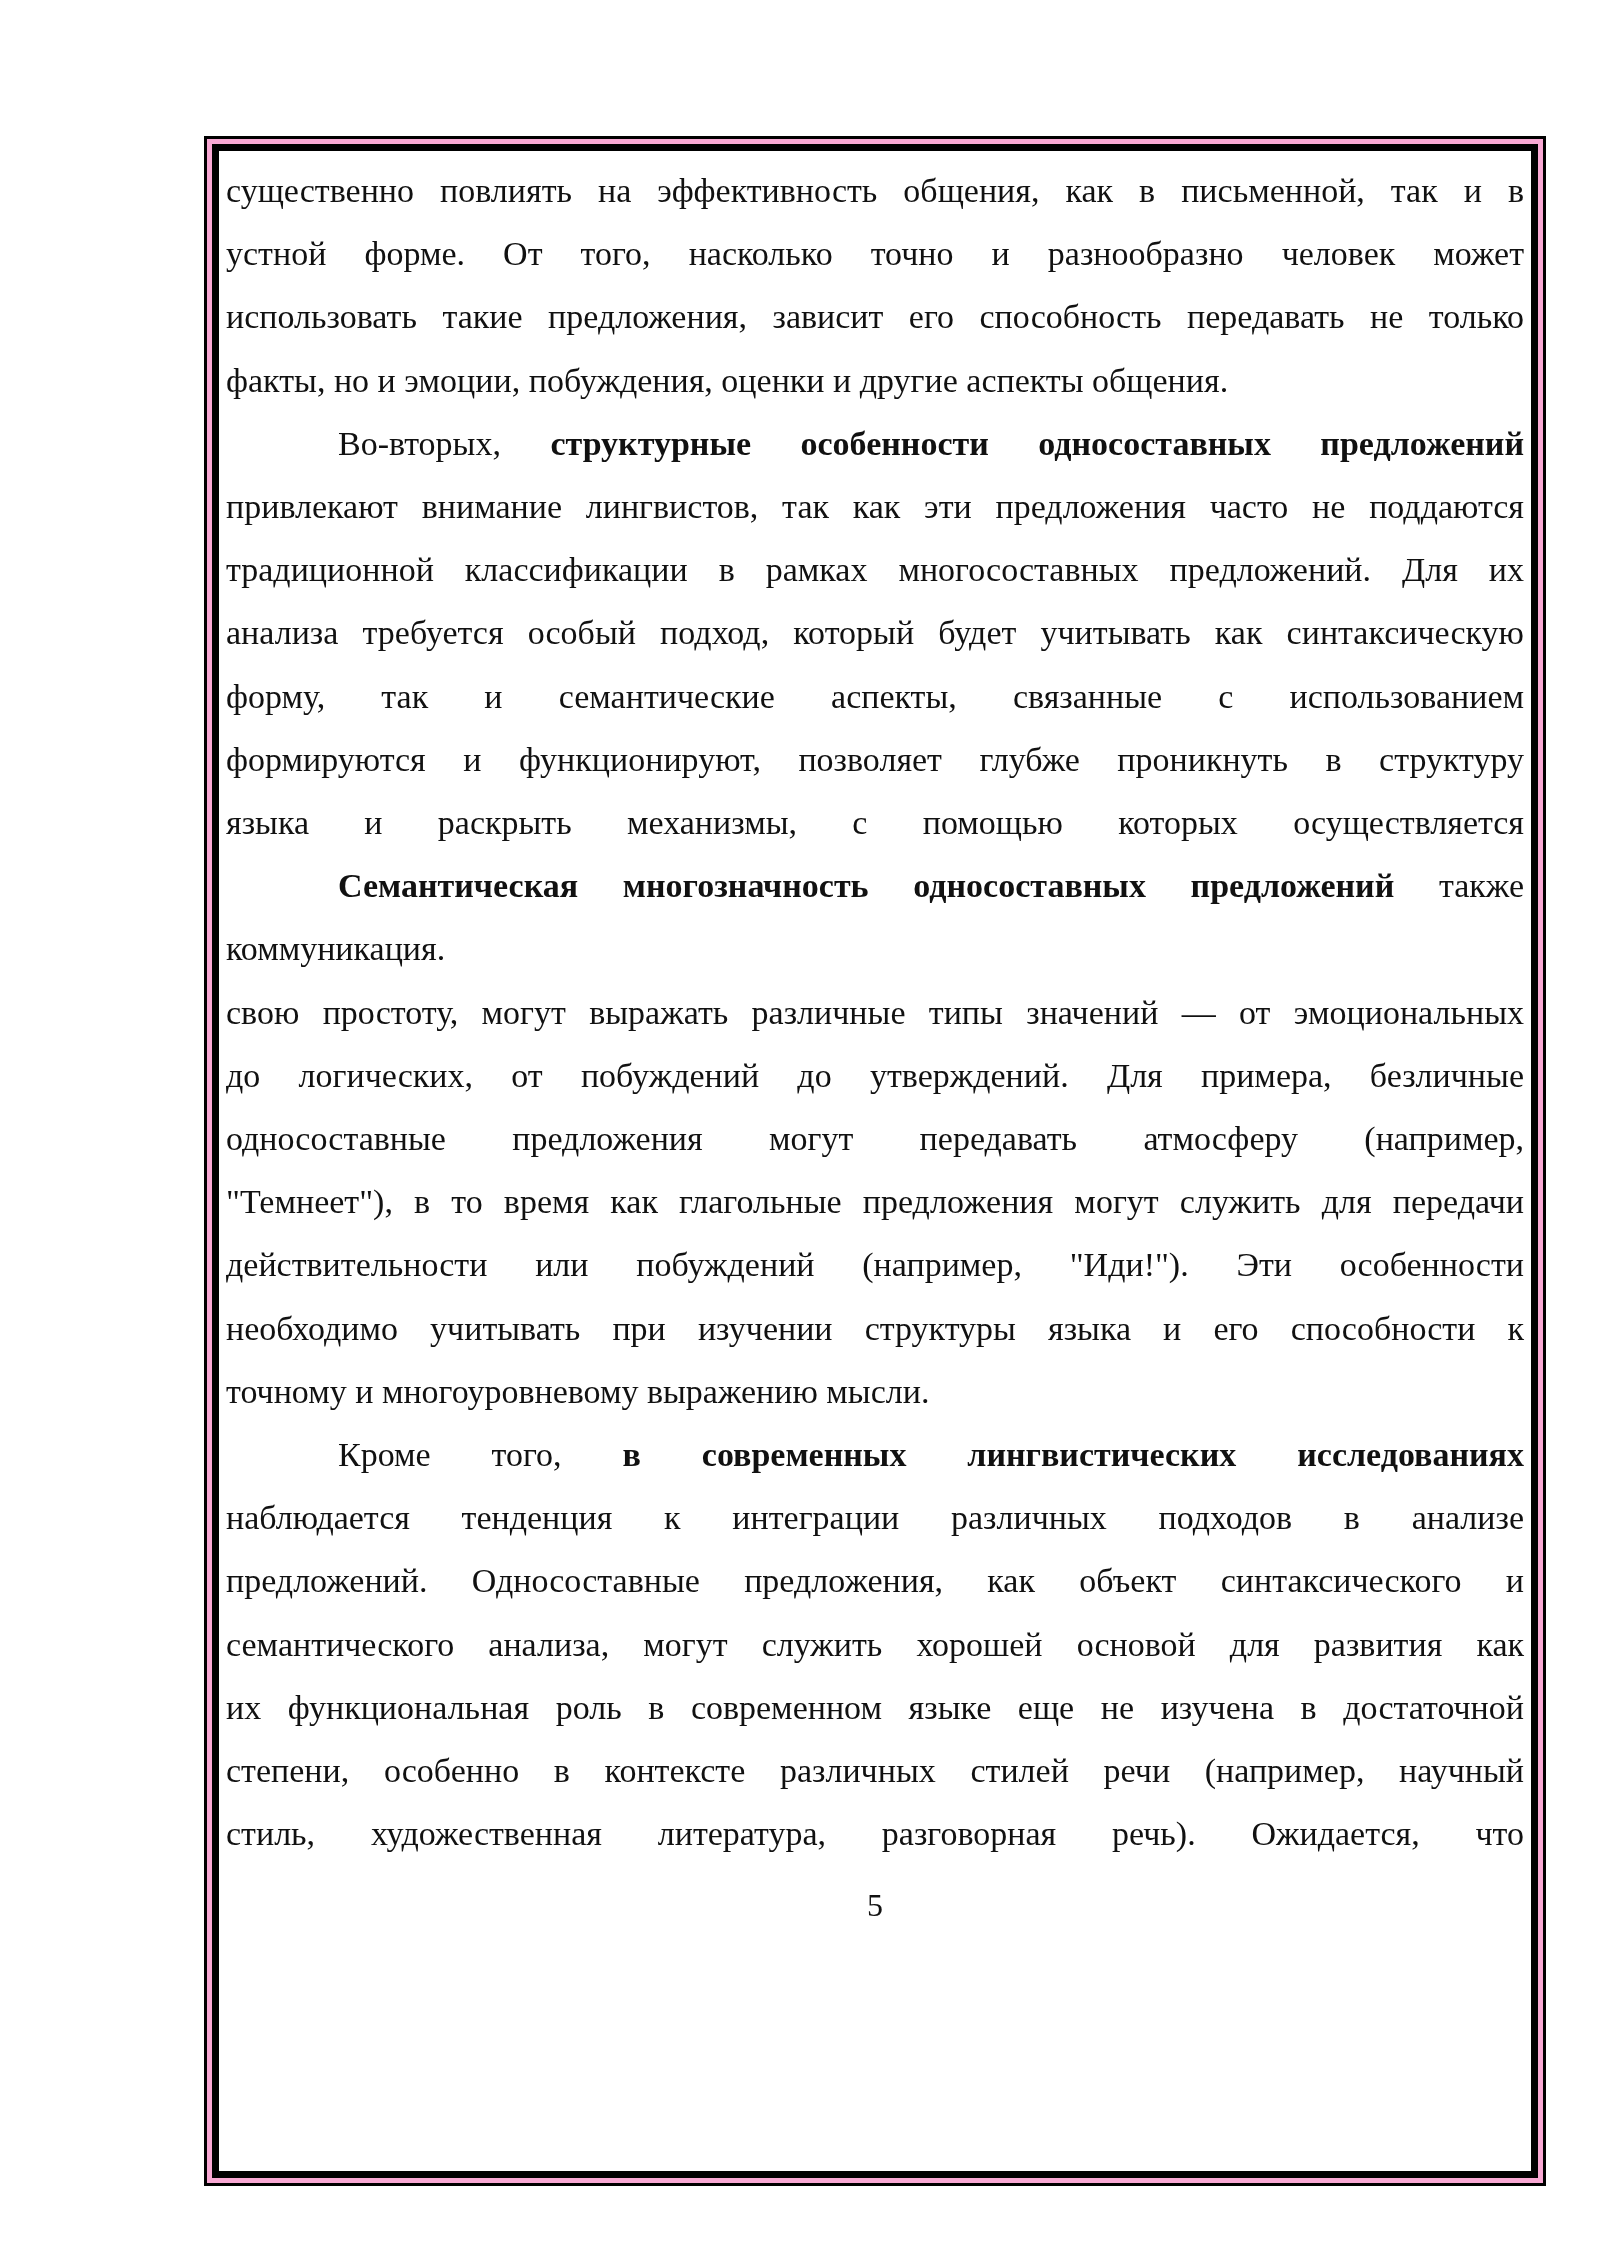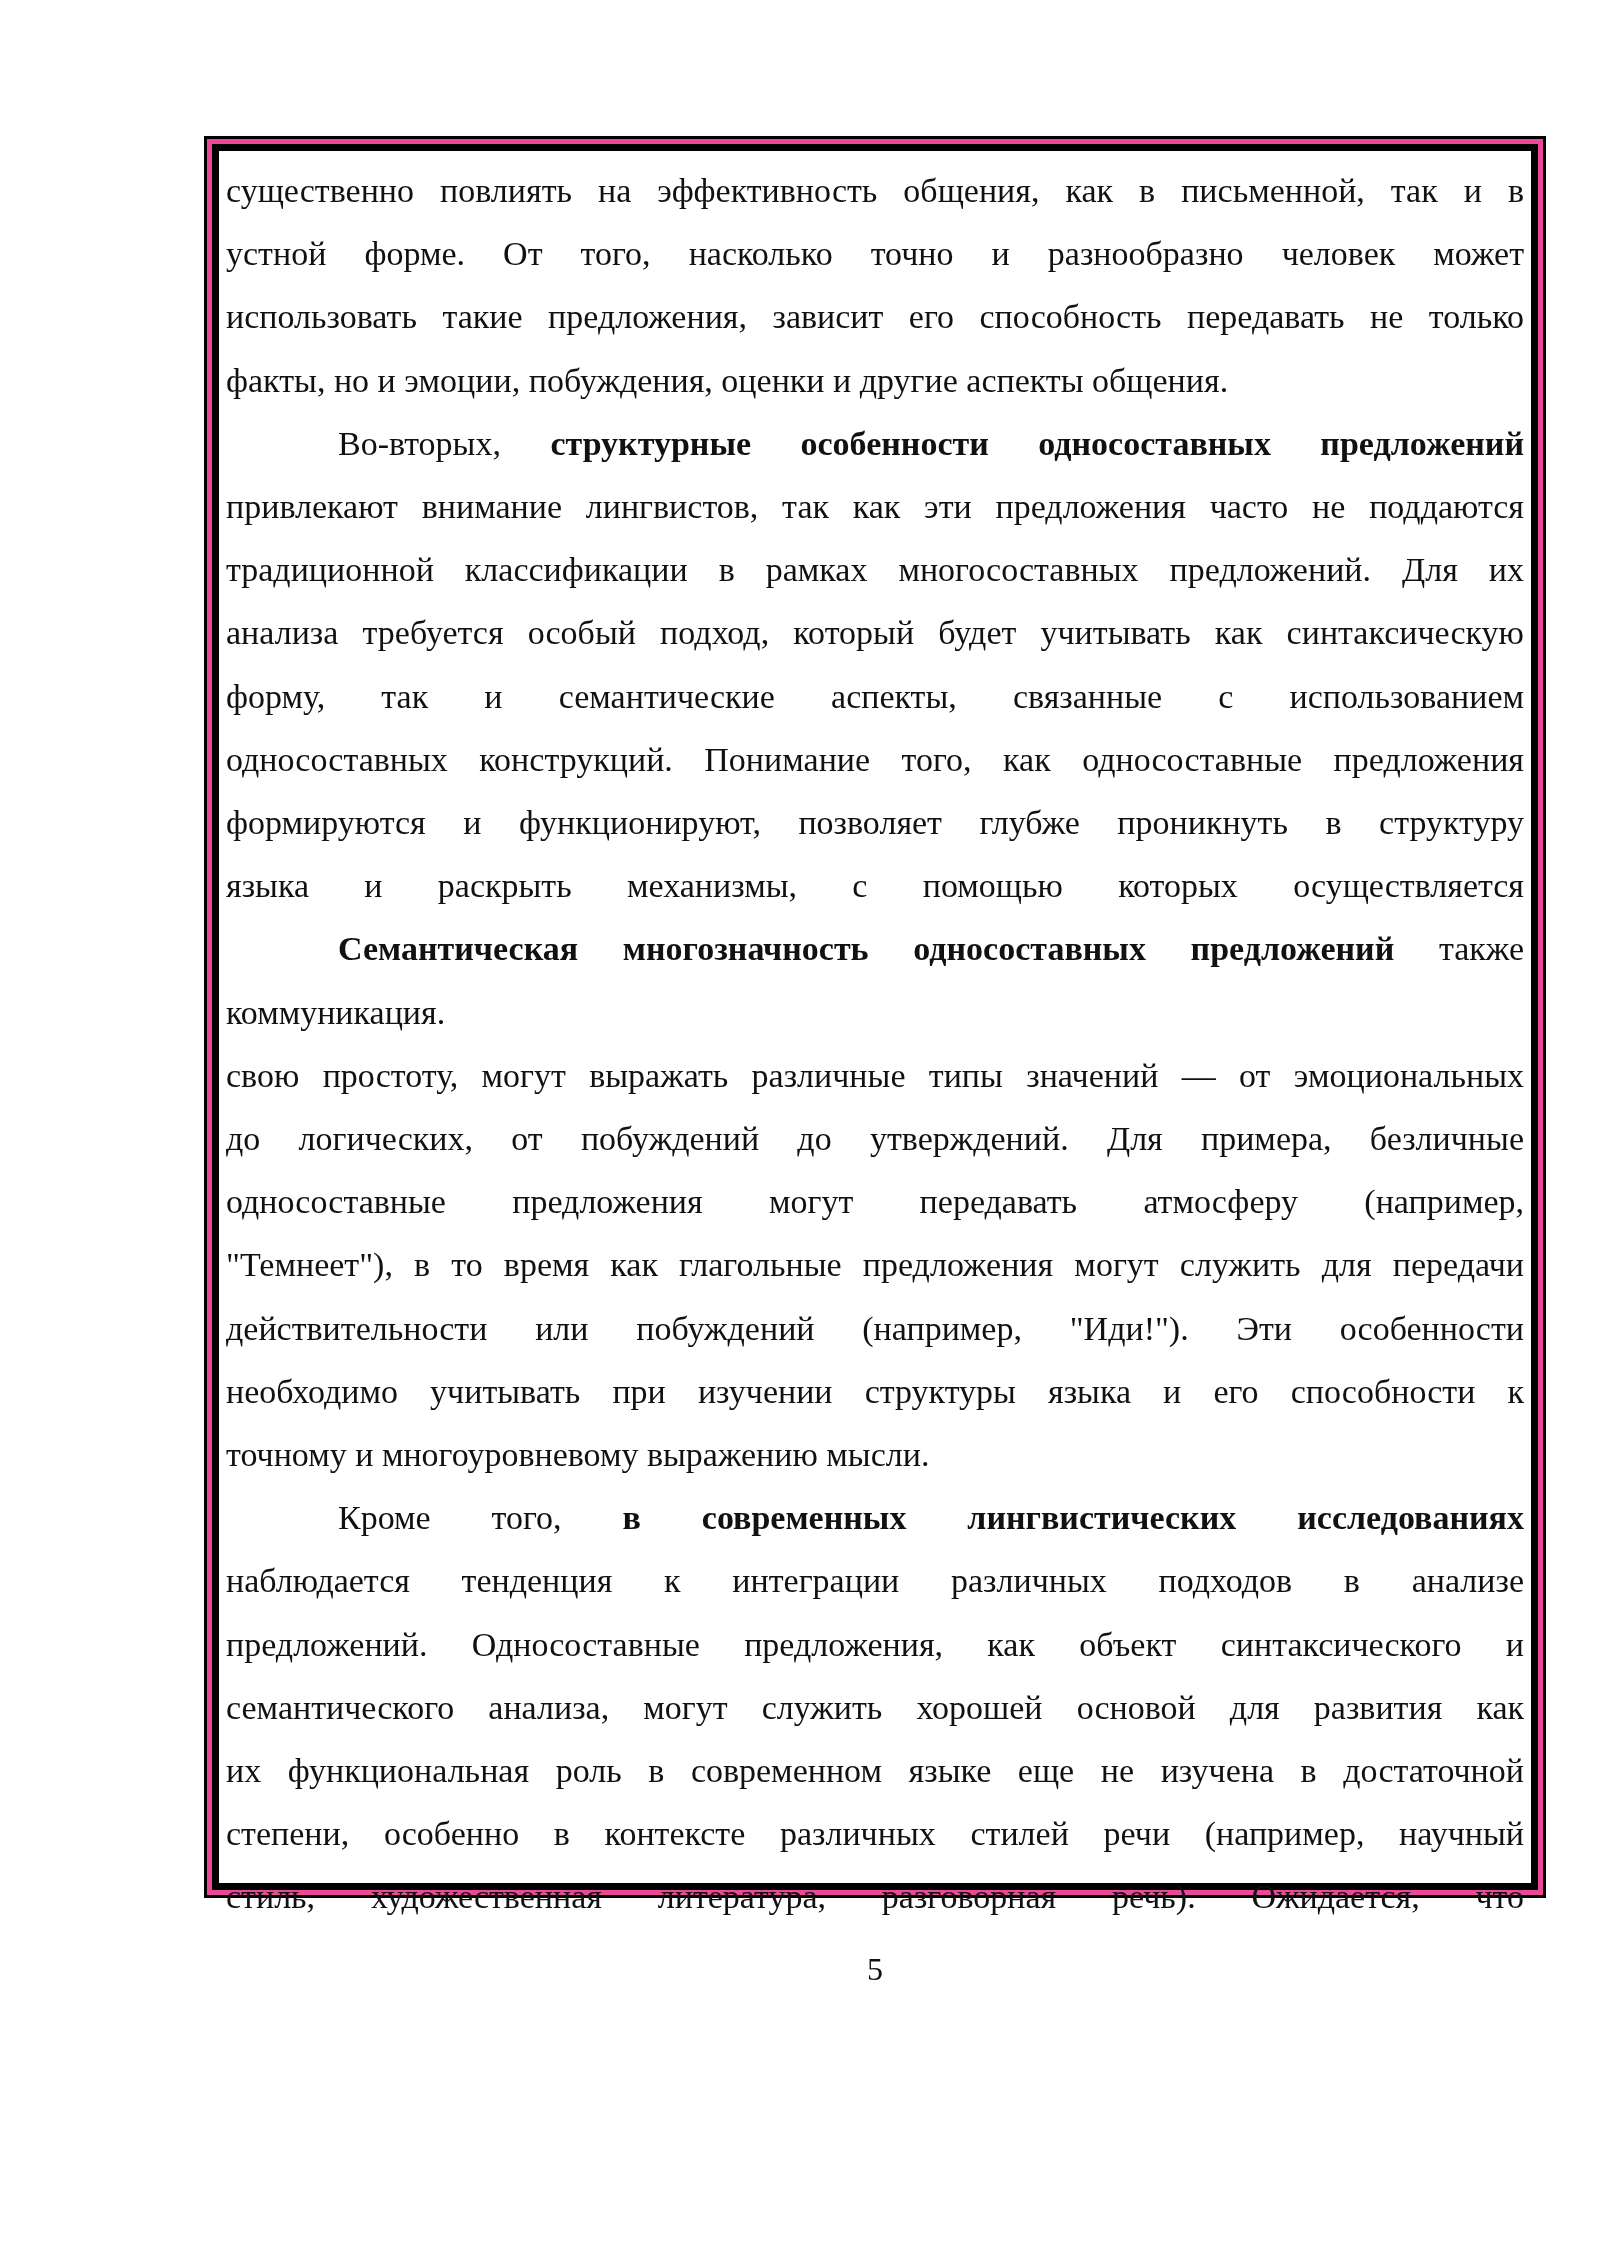--- a/index.html
+++ b/index.html
@@ -14,24 +14,24 @@
     background: #ffffff;
     font-family: "Liberation Serif", "DejaVu Serif", serif;
     color: #111111;
     overflow: hidden;
   }
   .frame-outer {
     position: absolute;
     left: 204px;
     top: 136px;
     width: 1342px;
-    height: 1762px;
+    height: 2050px;
     border: 3px solid #000000;
     box-sizing: border-box;
-    background: #ec4899;
+    background: #f9a8d4;
   }
   .frame-inner {
     position: absolute;
     inset: 5px;
     border: 7px solid #000000;
     box-sizing: border-box;
     background: #ffffff;
   }
   .text-area {
     position: absolute;
@@ -73,21 +73,20 @@
         <div>
             <div class="line"><span class="seg">существенно повлиять на эффективность общения, как в письменной, так и в</span></div>
             <div class="line"><span class="seg">устной форме. От того, насколько точно и разнообразно человек может</span></div>
             <div class="line"><span class="seg">использовать такие предложения, зависит его способность передавать не только</span></div>
             <div class="line pend"><span class="seg">факты, но и эмоции, побуждения, оценки и другие аспекты общения.</span></div>
             <div class="line indent"><span class="seg">Во-вторых, </span><span class="seg bold">структурные особенности односоставных предложений</span></div>
             <div class="line"><span class="seg">привлекают внимание лингвистов, так как эти предложения часто не поддаются</span></div>
             <div class="line"><span class="seg">традиционной классификации в рамках многосоставных предложений. Для их</span></div>
             <div class="line"><span class="seg">анализа требуется особый подход, который будет учитывать как синтаксическую</span></div>
             <div class="line"><span class="seg">форму, так и семантические аспекты, связанные с использованием</span></div>
-            <div class="line"><span class="seg">односоставных конструкций. Понимание того, как односоставные предложения</span></div>
             <div class="line"><span class="seg">формируются и функционируют, позволяет глубже проникнуть в структуру</span></div>
             <div class="line"><span class="seg">языка и раскрыть механизмы, с помощью которых осуществляется</span></div>
             <div class="line indent"><span class="seg bold">Семантическая многозначность односоставных предложений</span><span class="seg"> также</span></div>
             <div class="line pend"><span class="seg">коммуникация.</span></div>
             <div class="line"><span class="seg">свою простоту, могут выражать различные типы значений — от эмоциональных</span></div>
             <div class="line"><span class="seg">до логических, от побуждений до утверждений. Для примера, безличные</span></div>
             <div class="line"><span class="seg">односоставные предложения могут передавать атмосферу (например,</span></div>
             <div class="line"><span class="seg">"Темнеет"), в то время как глагольные предложения могут служить для передачи</span></div>
             <div class="line"><span class="seg">действительности или побуждений (например, "Иди!"). Эти особенности</span></div>
             <div class="line"><span class="seg">необходимо учитывать при изучении структуры языка и его способности к</span></div>

